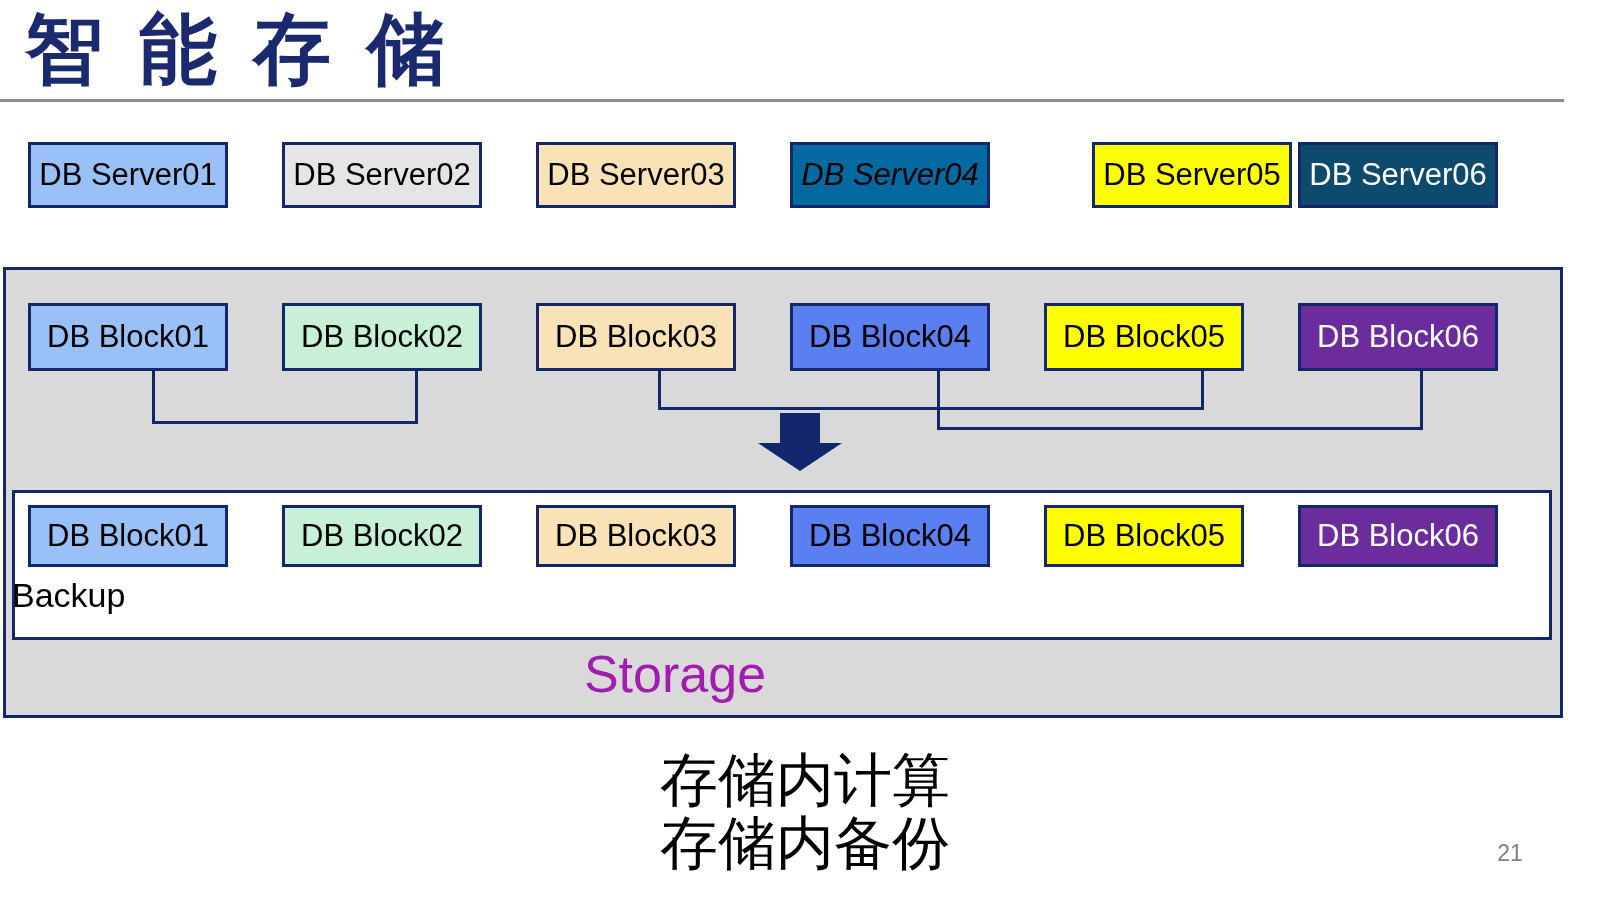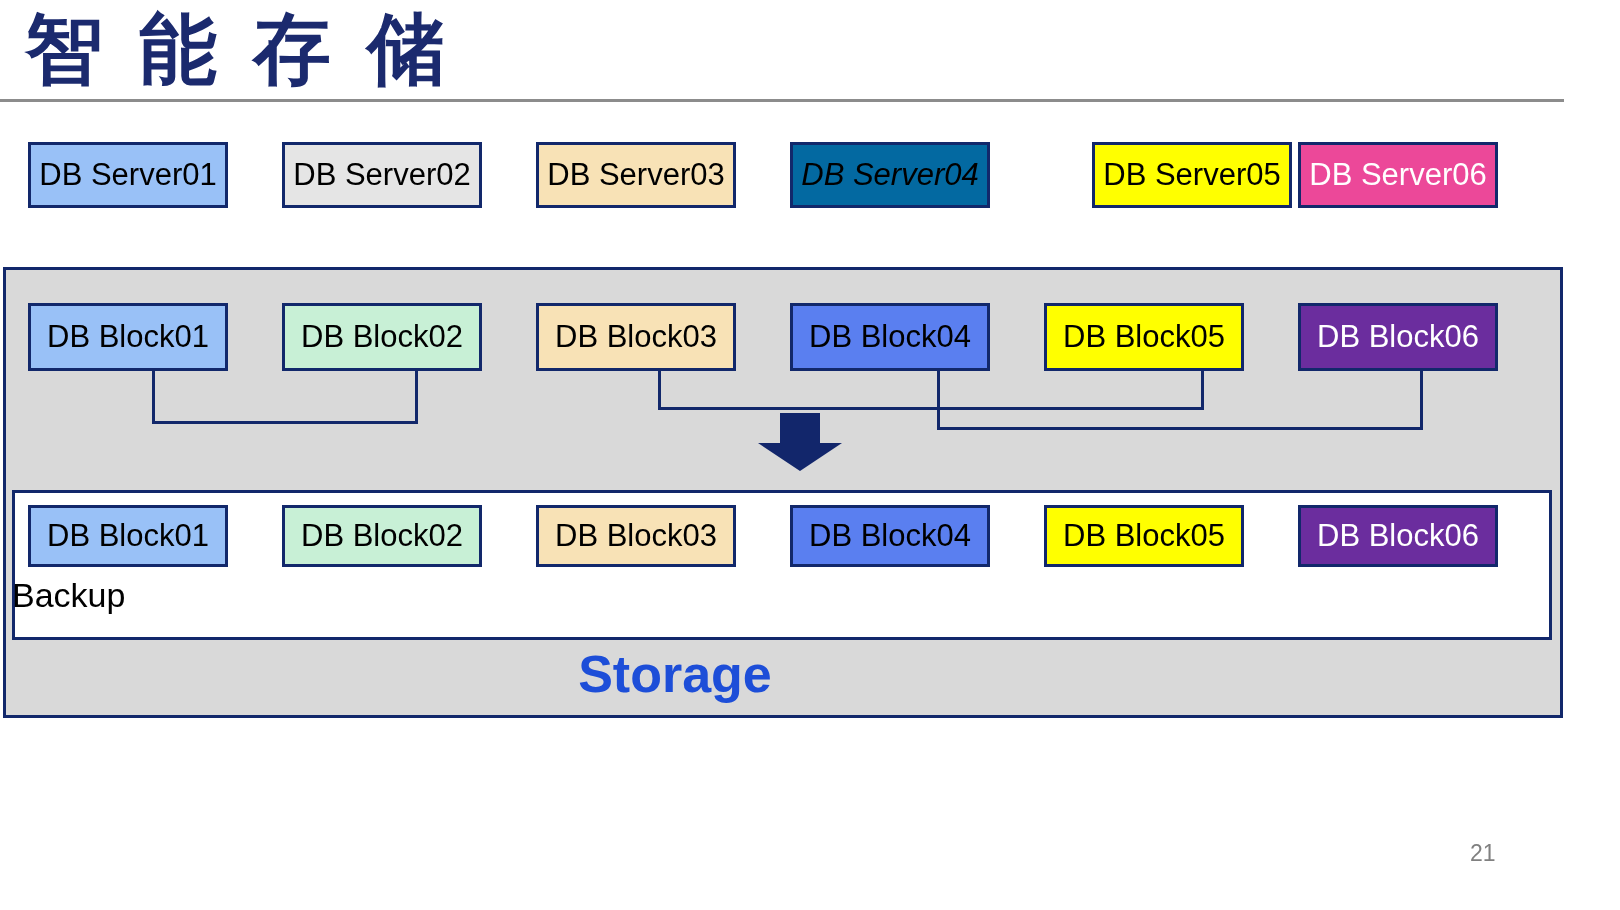--- a/index.html
+++ b/index.html
@@ -37,47 +37,47 @@
   #backup-box{
     left:12px;top:490px;width:1540px;height:150px;box-sizing:border-box;
     background:#ffffff;border:3px solid #12286B;
   }
   #backup-label{
     left:12px;top:576px;width:1300px;text-align:left;
     font-size:34px;color:#000000;
   }
   #storage-label{
     left:3px;top:644px;width:1344px;text-align:center;
-    font-size:52px;font-weight:bold;color:#1d4ed8;
+    font-size:52px;font-weight:normal;color:#a21caf;
   }
   
   .line{position:absolute;background:#12286B;}
   
   #caption{
     left:660px;top:748px;font-size:58px;line-height:63px;color:#000;
     white-space:nowrap;
   }
   #page-number{
-    left:1470px;top:840px;width:80px;text-align:left;
+    left:1470px;top:840px;width:80px;text-align:center;
     font-size:23px;color:#808080;
   }
 </style>
 </head>
 <body>
 
 <div class="abs" id="title">智能存储</div>
 <div class="abs" id="title-rule"></div>
 
 <div class="row-servers">
   <div class="box c0" style="background: rgb(153, 193, 247); color: rgb(0, 0, 0);">DB Server01</div>
   <div class="box c1" style="background: #e5e5e5; color: rgb(0, 0, 0);">DB Server02</div>
   <div class="box c2" style="background: rgb(248, 226, 182); color: rgb(0, 0, 0);">DB Server03</div>
   <div class="box c3" style="background: #0369a1; color: rgb(0, 0, 0); font-style: italic;">DB Server04</div>
   <div class="box c4" style="background: rgb(255, 255, 0); color: rgb(0, 0, 0); margin-left: 48px;">DB Server05</div>
-  <div class="box c5" style="background: #ec4899; color: rgb(255, 255, 255);">DB Server06</div>
+  <div class="box c5" style="background: #0c4a6e; color: rgb(255, 255, 255);">DB Server06</div>
 </div>
 
 <div class="abs" id="storage-container"></div>
 
 <div class="row-top">
   <div class="box c0" style="background: rgb(153, 193, 247); color: rgb(0, 0, 0);">DB Block01</div>
   <div class="box c1" style="background: rgb(200, 240, 214); color: rgb(0, 0, 0);">DB Block02</div>
   <div class="box c2" style="background: rgb(248, 226, 182); color: rgb(0, 0, 0);">DB Block03</div>
   <div class="box c3" style="background: rgb(90, 127, 240); color: rgb(0, 0, 0);">DB Block04</div>
   <div class="box c4" style="background: rgb(255, 255, 0); color: rgb(0, 0, 0);">DB Block05</div>
@@ -107,15 +107,17 @@
   <div class="box c2" style="background: rgb(248, 226, 182); color: rgb(0, 0, 0);">DB Block03</div>
   <div class="box c3" style="background: rgb(90, 127, 240); color: rgb(0, 0, 0);">DB Block04</div>
   <div class="box c4" style="background: rgb(255, 255, 0); color: rgb(0, 0, 0);">DB Block05</div>
   <div class="box c5" style="background: rgb(107, 45, 158); color: rgb(255, 255, 255);">DB Block06</div>
 </div>
 
 <div class="abs" id="backup-label">Backup</div>
 <div class="abs" id="storage-label">Storage</div>
 
 <div class="abs" id="caption">
+  <div>存储内计算</div>
+  <div>存储内备份</div>
 </div>
 
 <div class="abs" id="page-number">21</div>
 
 </body></html>

